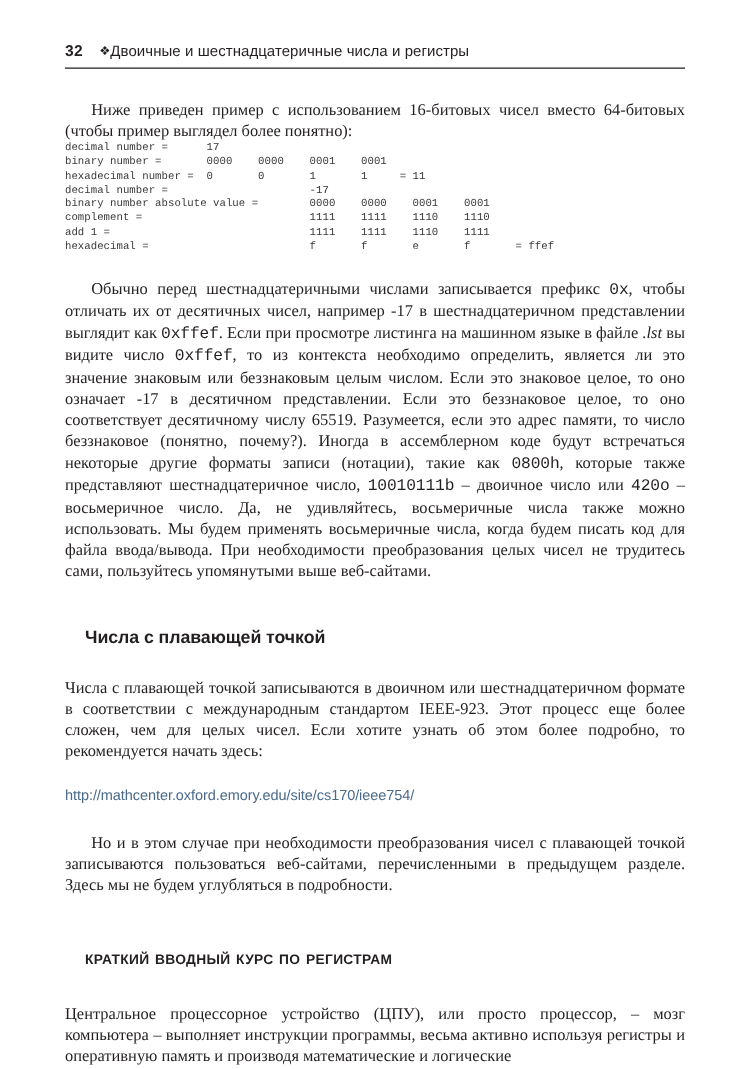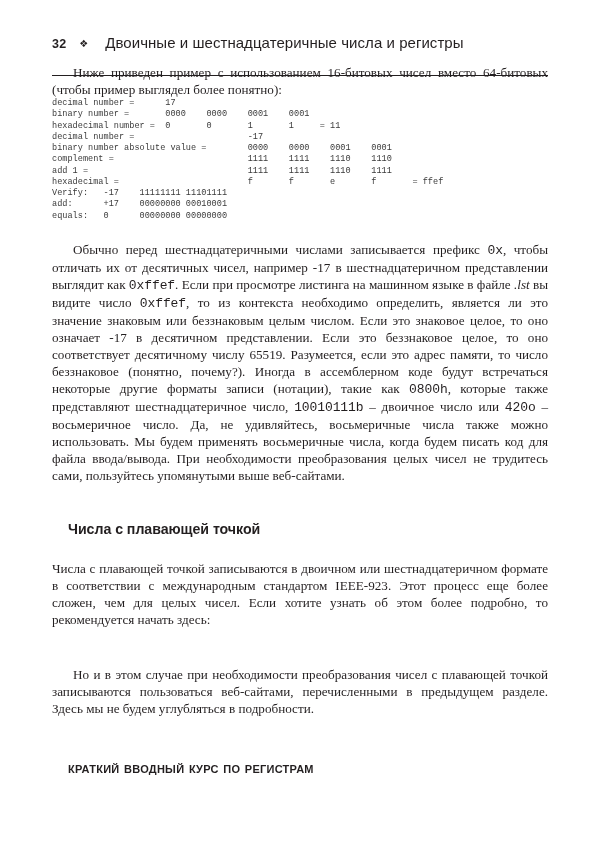--- a/index.html
+++ b/index.html
@@ -28,50 +28,49 @@
   
   .running-head {
     position: absolute;
     left: 52px;
     top: 34px;
     width: 496px;
     display: flex;
     align-items: baseline;
     gap: 0;
     border-bottom: 1.6px solid #231f20;
-    padding-bottom: 24px;
+    padding-bottom: 6px;
   }
   .folio {
     font-family: "Liberation Sans", "DejaVu Sans", sans-serif;
     font-weight: bold;
     font-size: 12.5px;
     color: #231f20;
     letter-spacing: 0.2px;
   }
   .head-orn {
     font-family: "DejaVu Sans", sans-serif;
     font-size: 10px;
     color: #231f20;
     margin-left: 13px;
     position: relative;
     top: -1px;
   }
   .head-title {
     font-family: "Liberation Sans", "DejaVu Sans", sans-serif;
-    font-size: 15px;
+    font-size: 12px;
     color: #231f20;
-    margin-left: 17px;
     letter-spacing: 0.05px;
   }
 
   
   .content {
     position: absolute;
     left: 52px;
-    top: 64px;
+    top: 79px;
     width: 496px;
   }
 
   p.body {
     margin: 0 0 0 0;
     font-size: 13.15px;
     line-height: 17.0px;
     text-align: justify;
     text-justify: inter-word;
     color: #231f20;
@@ -153,38 +152,37 @@
 
     <pre class="code code-block-1">decimal number =      17
 binary number =       0000    0000    0001    0001
 hexadecimal number =  0       0       1       1     = 11
 decimal number =                      -17
 binary number absolute value =        0000    0000    0001    0001
 complement =                          1111    1111    1110    1110
 add 1 =                               1111    1111    1110    1111
 hexadecimal =                         f       f       e       f       = ffef</pre>
 
-    <pre class="code code-block-2">Verify:   -17    11111111 11101111
-add:      +17    00000000 00010001
-equals:   0      00000000 00000000</pre>
 
     <div class="sp-after-code"></div>
 
     <p class="body indent"><span>Обычно перед шестнадцатеричными числами записывается префикс </span><span class="mono-inline">0x</span><span>, чтобы отличать их от десятичных чисел, например -17 в шестнадцатеричном представлении выглядит как </span><span class="mono-inline">0xffef</span><span>. Если при просмотре листинга на машинном языке в файле </span><span class="ital">.lst</span><span> вы видите число </span><span class="mono-inline">0xffef</span><span>, то из контекста необходимо определить, является ли это значение знаковым или беззнаковым целым числом. Если это знаковое целое, то оно означает -17 в десятичном представлении. Если это беззнаковое целое, то оно соответствует десятичному числу 65519. Разумеется, если это адрес памяти, то число беззнаковое (понятно, почему?). Иногда в ассемблерном коде будут встречаться некоторые другие форматы записи (нотации), такие как </span><span class="mono-inline">0800h</span><span>, которые также представляют шестнадцатеричное число, </span><span class="mono-inline">10010111b</span><span> – двоичное число или </span><span class="mono-inline">420o</span><span> – восьмеричное число. Да, не удивляйтесь, восьмеричные числа также можно использовать. Мы будем применять восьмеричные числа, когда будем писать код для файла ввода/вывода. При необходимости преобразования целых чисел не трудитесь сами, пользуйтесь упомянутыми выше веб-сайтами.</span></p>
 
     <div class="sp-before-h2"></div>
     <h2 class="sub">Числа с плавающей точкой</h2>
     <div class="sp-after-h2"></div>
 
     <p class="body">Числа с плавающей точкой записываются в двоичном или шестнадцатеричном формате в соответствии с международным стандартом IEEE-923. Этот процесс еще более сложен, чем для целых чисел. Если хотите узнать об этом более подробно, то рекомендуется начать здесь:</p>
 
     <div class="sp-before-url"></div>
+    <a class="url" href="#">http://mathcenter.oxford.emory.edu/site/cs170/ieee754/</a>
     <div class="sp-after-url"></div>
 
     <p class="body indent">Но и в этом случае при необходимости преобразования чисел с плавающей точкой записываются пользоваться веб-сайтами, перечисленными в предыдущем разделе. Здесь мы не будем углубляться в подробности.</p>
 
     <div class="sp-before-h1"></div>
     <h1 class="major">Краткий вводный курс по регистрам</h1>
     <div class="sp-after-h1"></div>
 
+    <p class="body">Центральное процессорное устройство (ЦПУ), или просто процессор, – мозг компьютера – выполняет инструкции программы, весьма активно используя регистры и оперативную память и производя математические и логические</p>
 
   </div>
 </div>
 
 </body></html>

